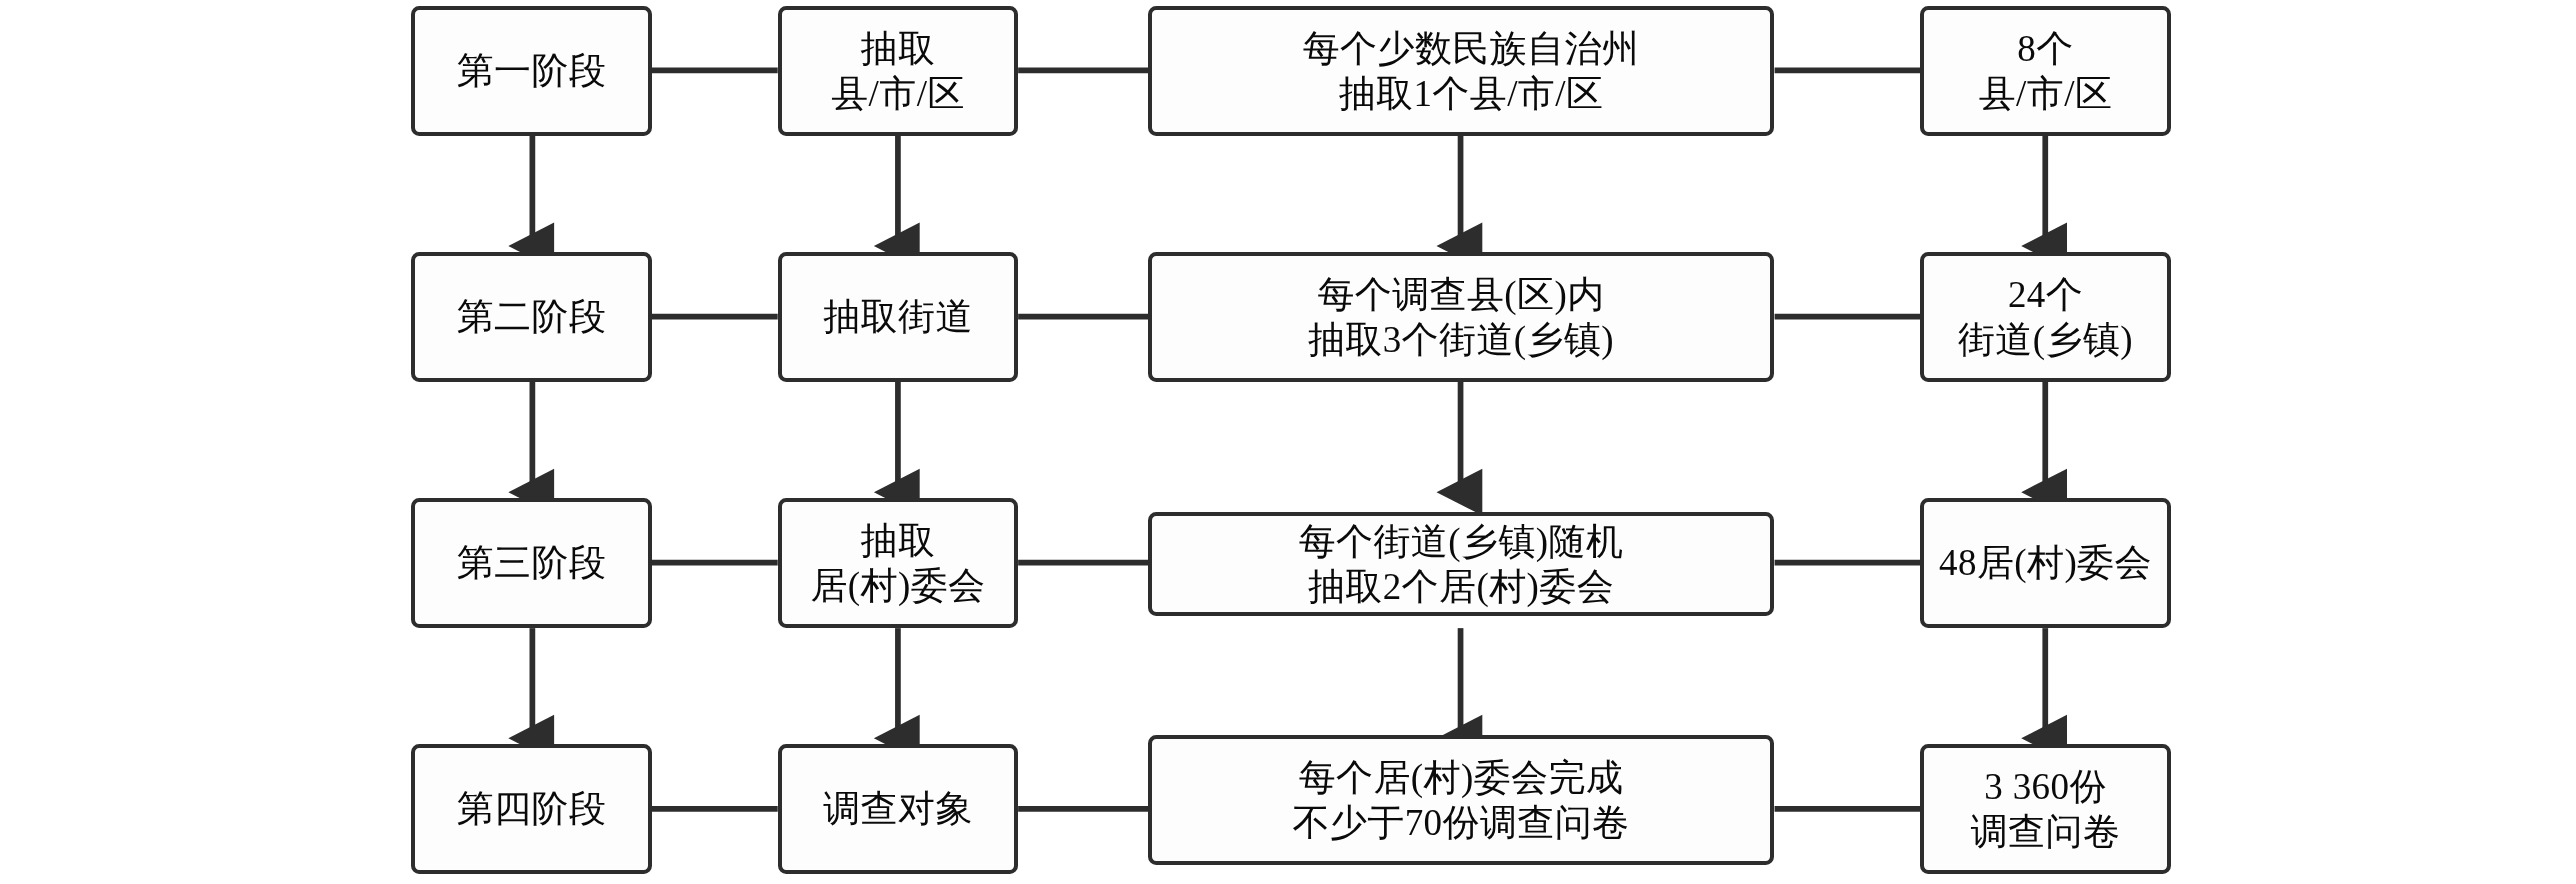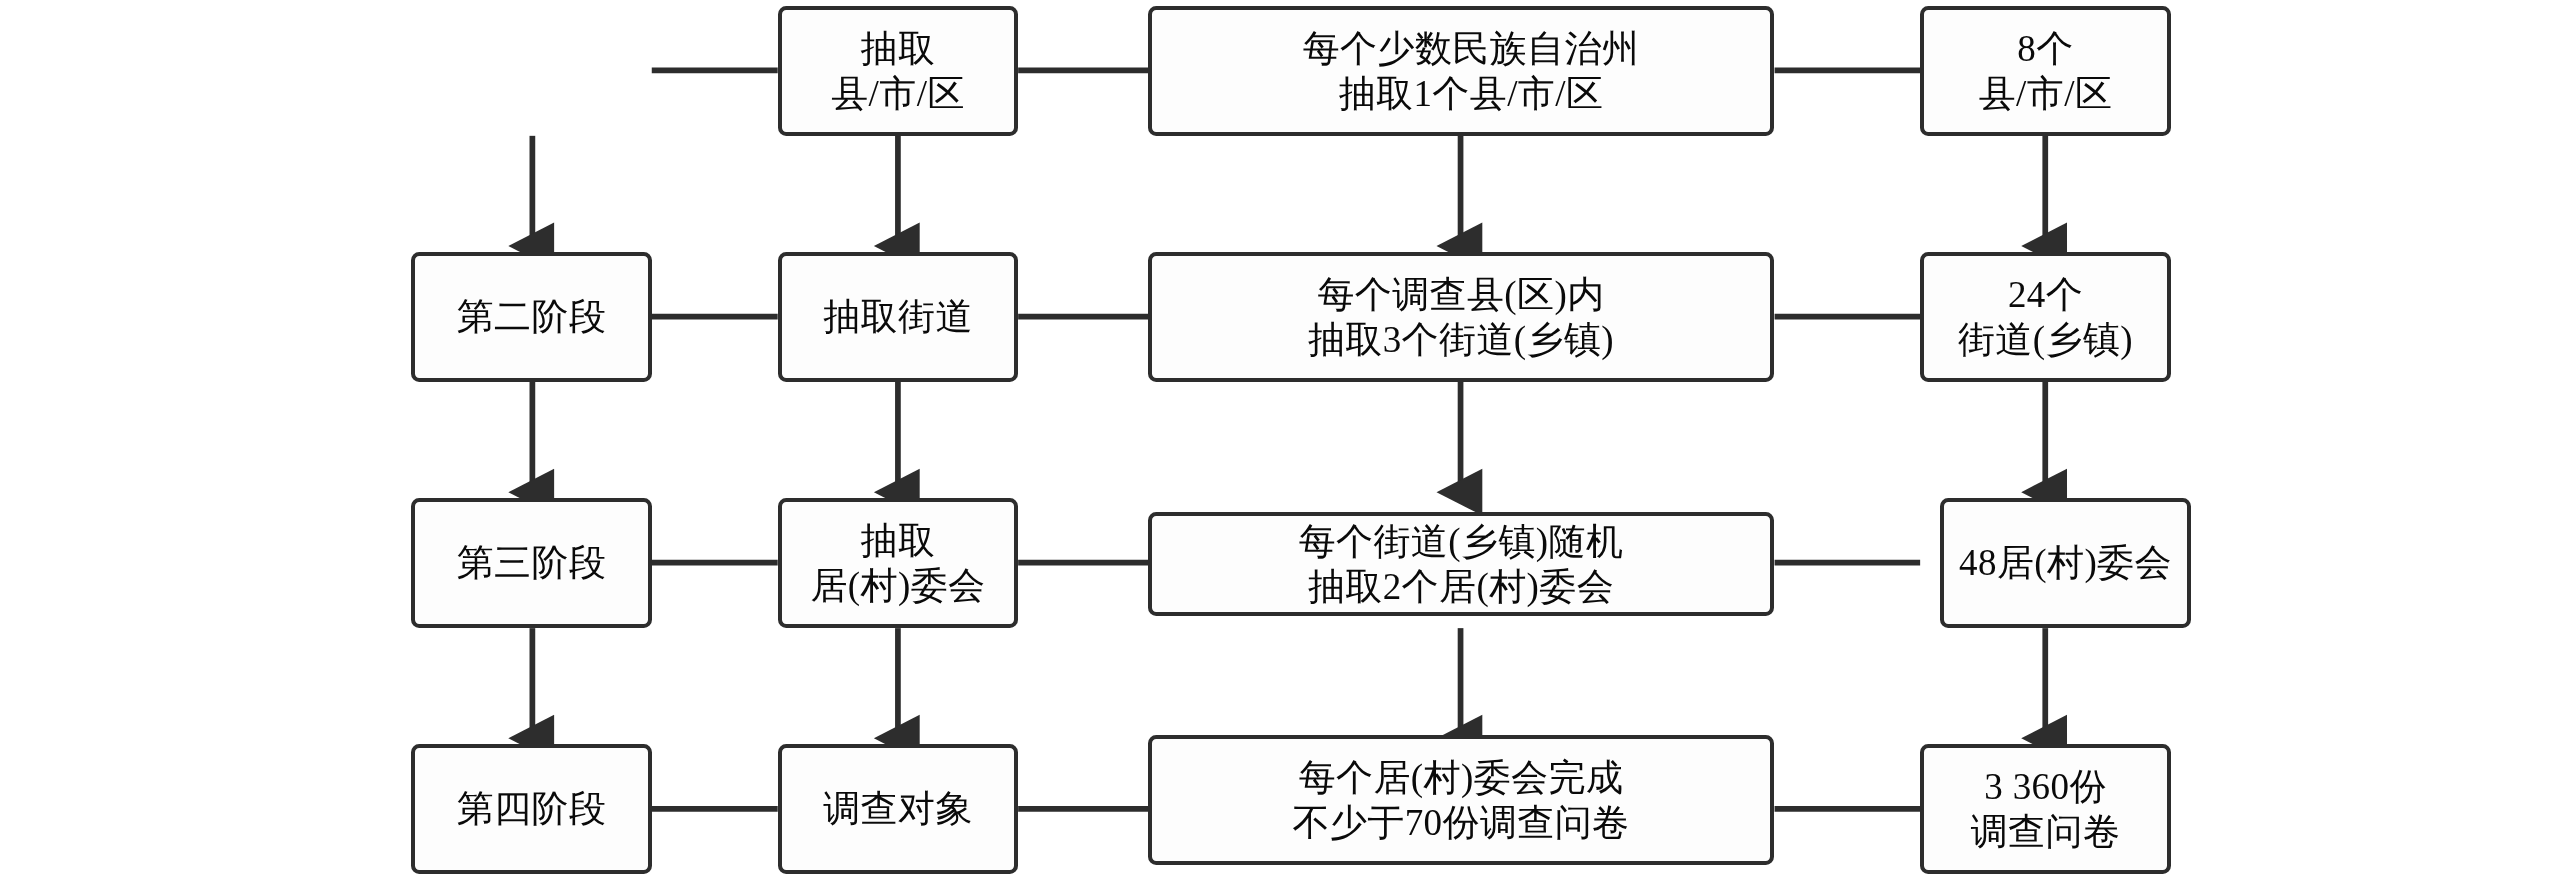--- a/index.html
+++ b/index.html
@@ -91,20 +91,23 @@
       <line x1="1786" y1="467" x2="1786" y2="601"></line>
       <line x1="2501" y1="467" x2="2501" y2="601"></line>
 
       <line x1="651" y1="768" x2="651" y2="902"></line>
       <line x1="1098" y1="768" x2="1098" y2="902"></line>
       <line x1="1786" y1="768" x2="1786" y2="902"></line>
       <line x1="2501" y1="768" x2="2501" y2="902"></line>
     </g>
   </svg>
 
+  <div class="node" style="left:411px; top:5.7px; width:241px; height:130px;">
+    <span class="ln">第一阶段</span>
+  </div>
   <div class="node" style="left:778px; top:5.7px; width:240px; height:130px;">
     <span class="ln">抽取</span>
     <span class="ln">县/市/区</span>
   </div>
   <div class="node" style="left:1148px; top:5.7px; width:626px; height:130px;padding-left:20px;">
     <span class="ln">每个少数民族自治州</span>
     <span class="ln">抽取1个县/市/区</span>
   </div>
   <div class="node" style="left:1920px; top:5.7px; width:251px; height:130px;align-items:center;">
     <span class="ln">8个</span>
@@ -130,21 +133,21 @@
     <span class="ln">第三阶段</span>
   </div>
   <div class="node" style="left:778px; top:498px; width:240px; height:130px;">
     <span class="ln">抽取</span>
     <span class="ln">居(村)委会</span>
   </div>
   <div class="node" style="left:1148px; top:512px; width:626px; height:104px;">
     <span class="ln">每个街道(乡镇)随机</span>
     <span class="ln">抽取2个居(村)委会</span>
   </div>
-  <div class="node overflow" style="left:1920px; top:498px; width:251px; height:130px;margin-left:20px;">
+  <div class="node overflow" style="left:1920px; top:498px; width:251px; height:130px;">
     <span class="ln">48居(村)委会</span>
   </div>
 
   <div class="node" style="left:411px; top:744px; width:241px; height:130px;">
     <span class="ln">第四阶段</span>
   </div>
   <div class="node" style="left:778px; top:744px; width:240px; height:130px;">
     <span class="ln">调查对象</span>
   </div>
   <div class="node" style="left:1148px; top:735px; width:626px; height:130px;">

